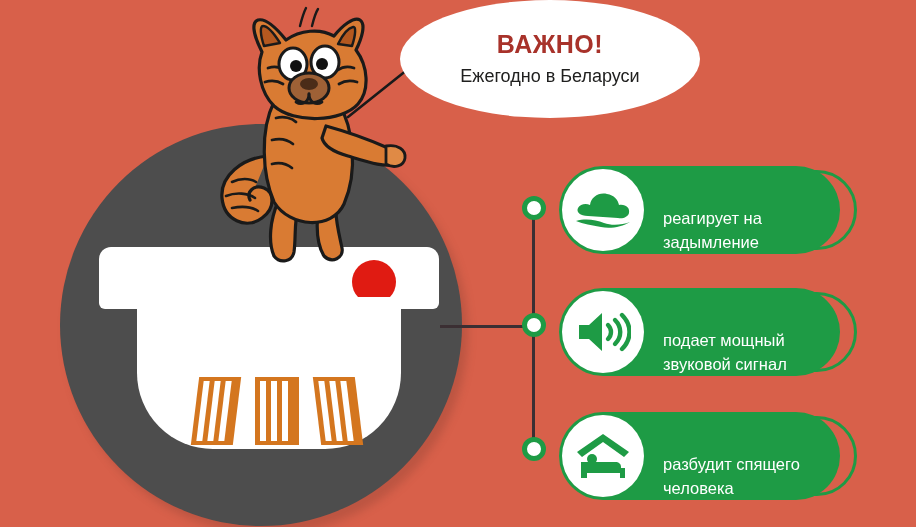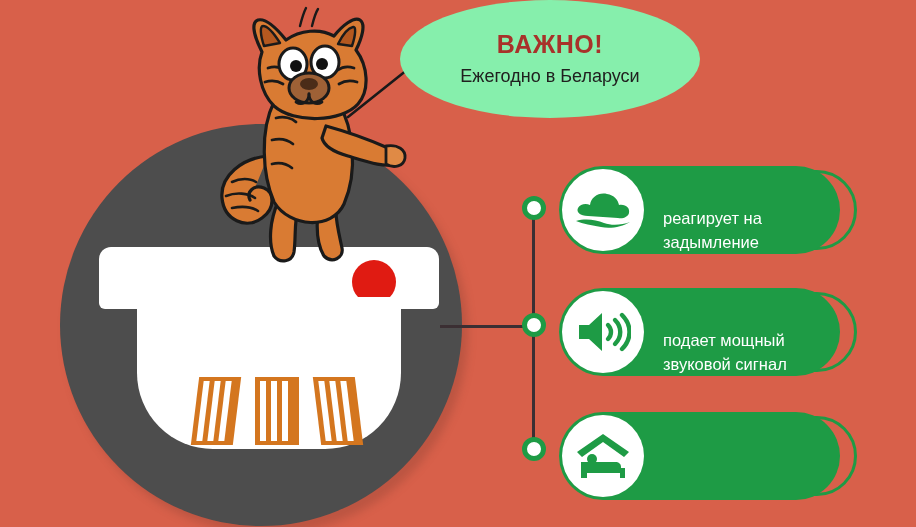--- a/index.html
+++ b/index.html
@@ -82,21 +82,21 @@
     position:absolute;
     left:208px; top:6px;
     width:210px; height:258px;
   }
 
   
   .bubble{
     position:absolute;
     left:400px; top:0px;
     width:300px; height:118px;
-    background:#86efac;
+    background:#ffffff;
     border-radius:50%;
     display:flex;
     flex-direction:column;
     align-items:center;
     justify-content:center;
     text-align:center;
     box-sizing:border-box;
     padding:6px 24px 4px;
   }
   .bubble-title{
@@ -334,15 +334,19 @@
         <g fill="#1e9b45">
           <path d="M28 2 L54 20 L49 25 L28 10 L7 25 L2 20 Z"></path>
           <circle cx="17" cy="27" r="5"></circle>
           <path d="M22 30 L40 30 C44 30 46 32 46 35 L46 36 L12 36 L12 30 Z"></path>
           <rect x="6" y="30" width="6" height="16"></rect>
           <rect x="6" y="36" width="44" height="5"></rect>
           <rect x="45" y="36" width="5" height="10"></rect>
         </g>
       </svg>
     </div>
+    <div class="pill-text">
+      <span>разбудит спящего</span>
+      <span>человека</span>
+    </div>
   </div>
 
 </div>
 
 </body></html>

